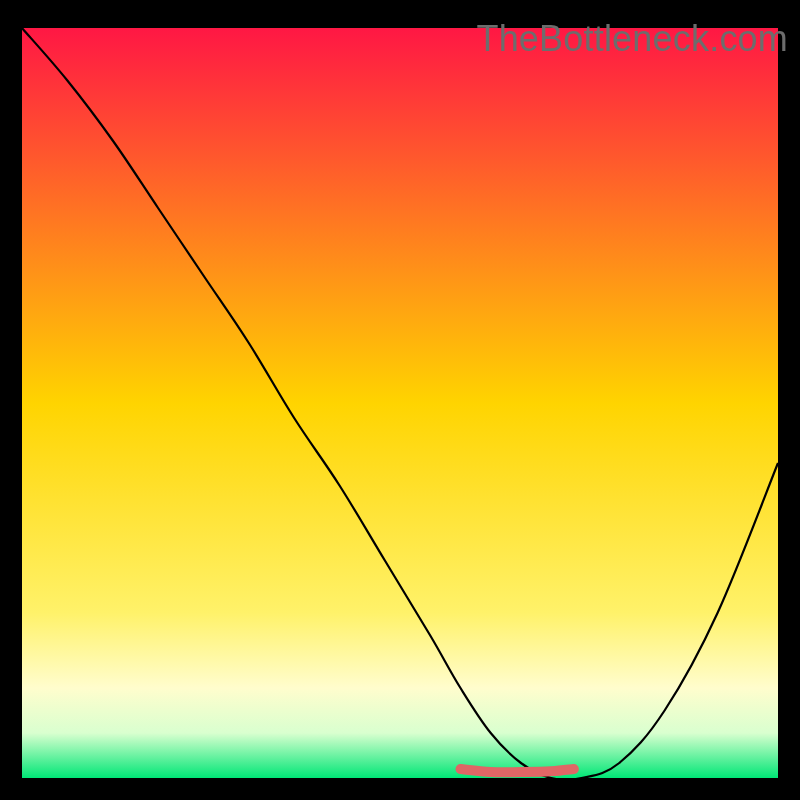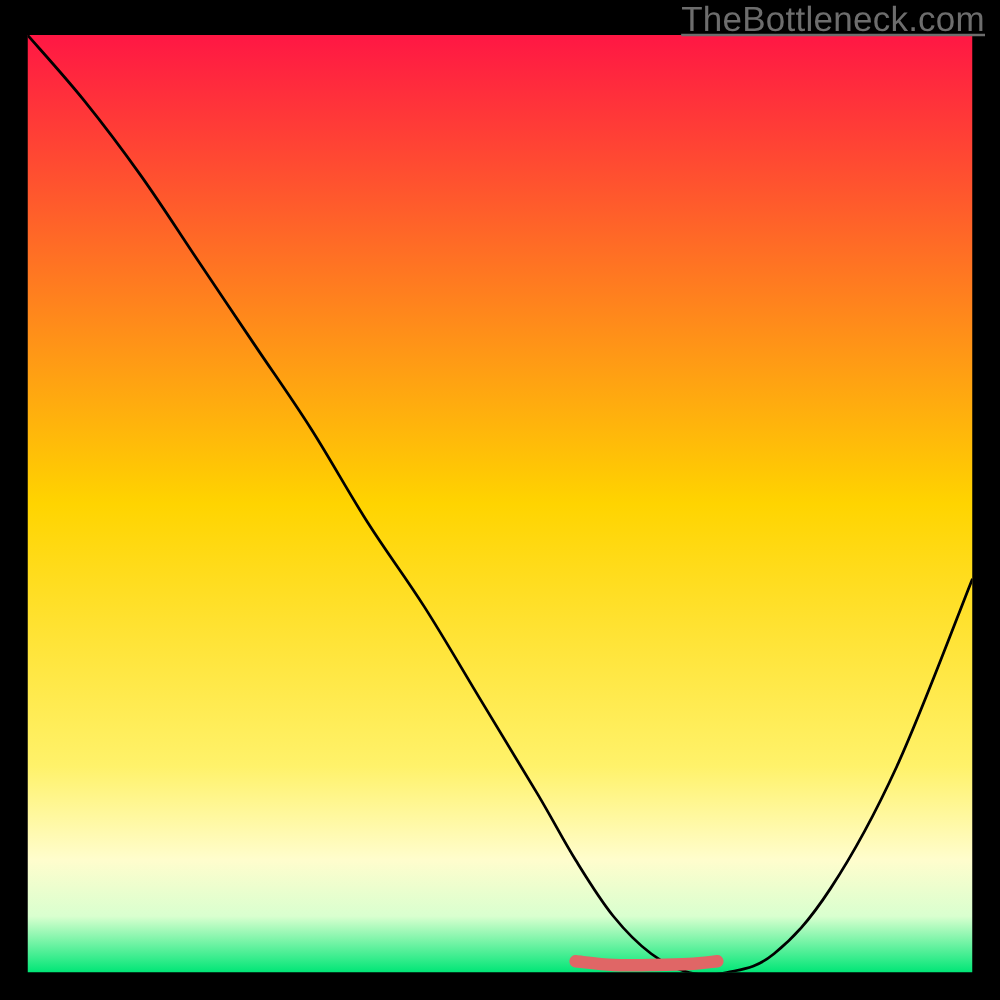--- a/index.html
+++ b/index.html
@@ -11,28 +11,27 @@
     font-family: Arial, Helvetica, sans-serif;
   }
   .frame {
     width: 800px;
     height: 800px;
     background: #000;
     position: relative;
   }
   .watermark {
     position: absolute;
-    top: 0;
+    top: 18px;
     right: 12px;
     color: #6d6d6d;
-    font-size: 28px;
+    font-size: 36px;
     font-weight: 400;
     letter-spacing: 0.2px;
     z-index: 3;
-    text-decoration: underline;
   }
   .plot-outer {
     position: absolute;
     left: 22px;
     top: 28px;
     width: 756px;
     height: 750px;
   }
   svg {
     display: block;

